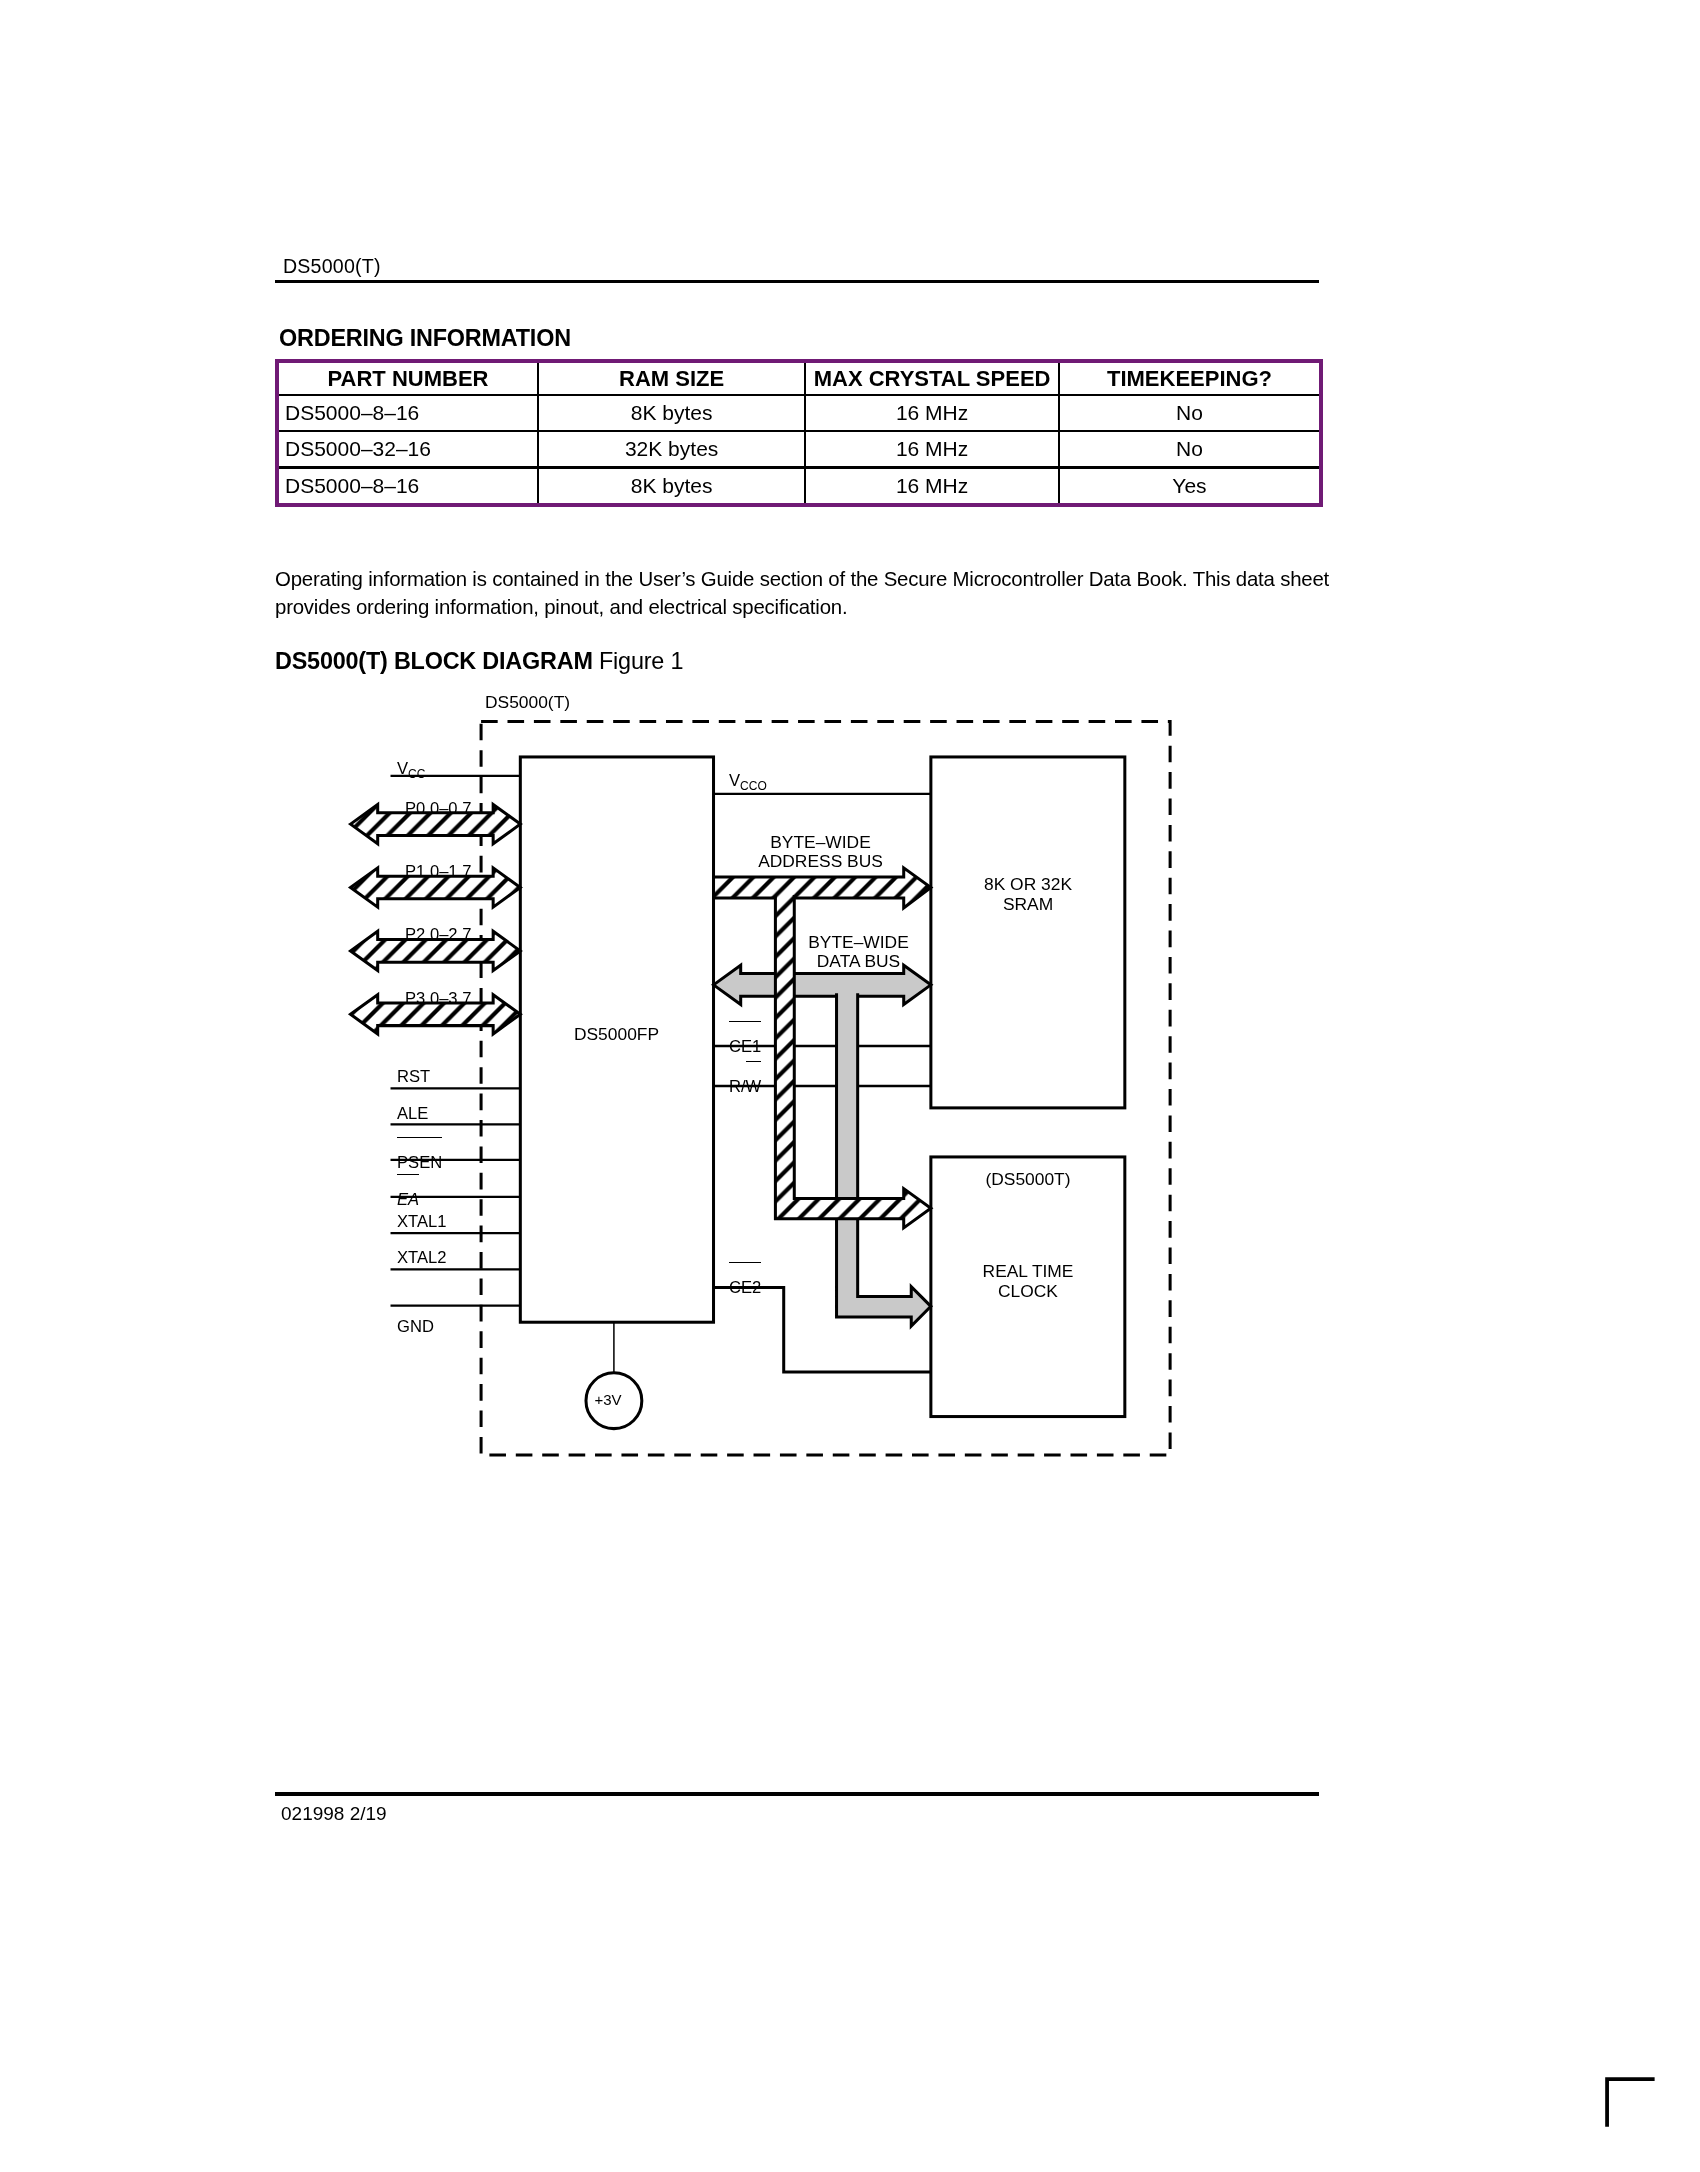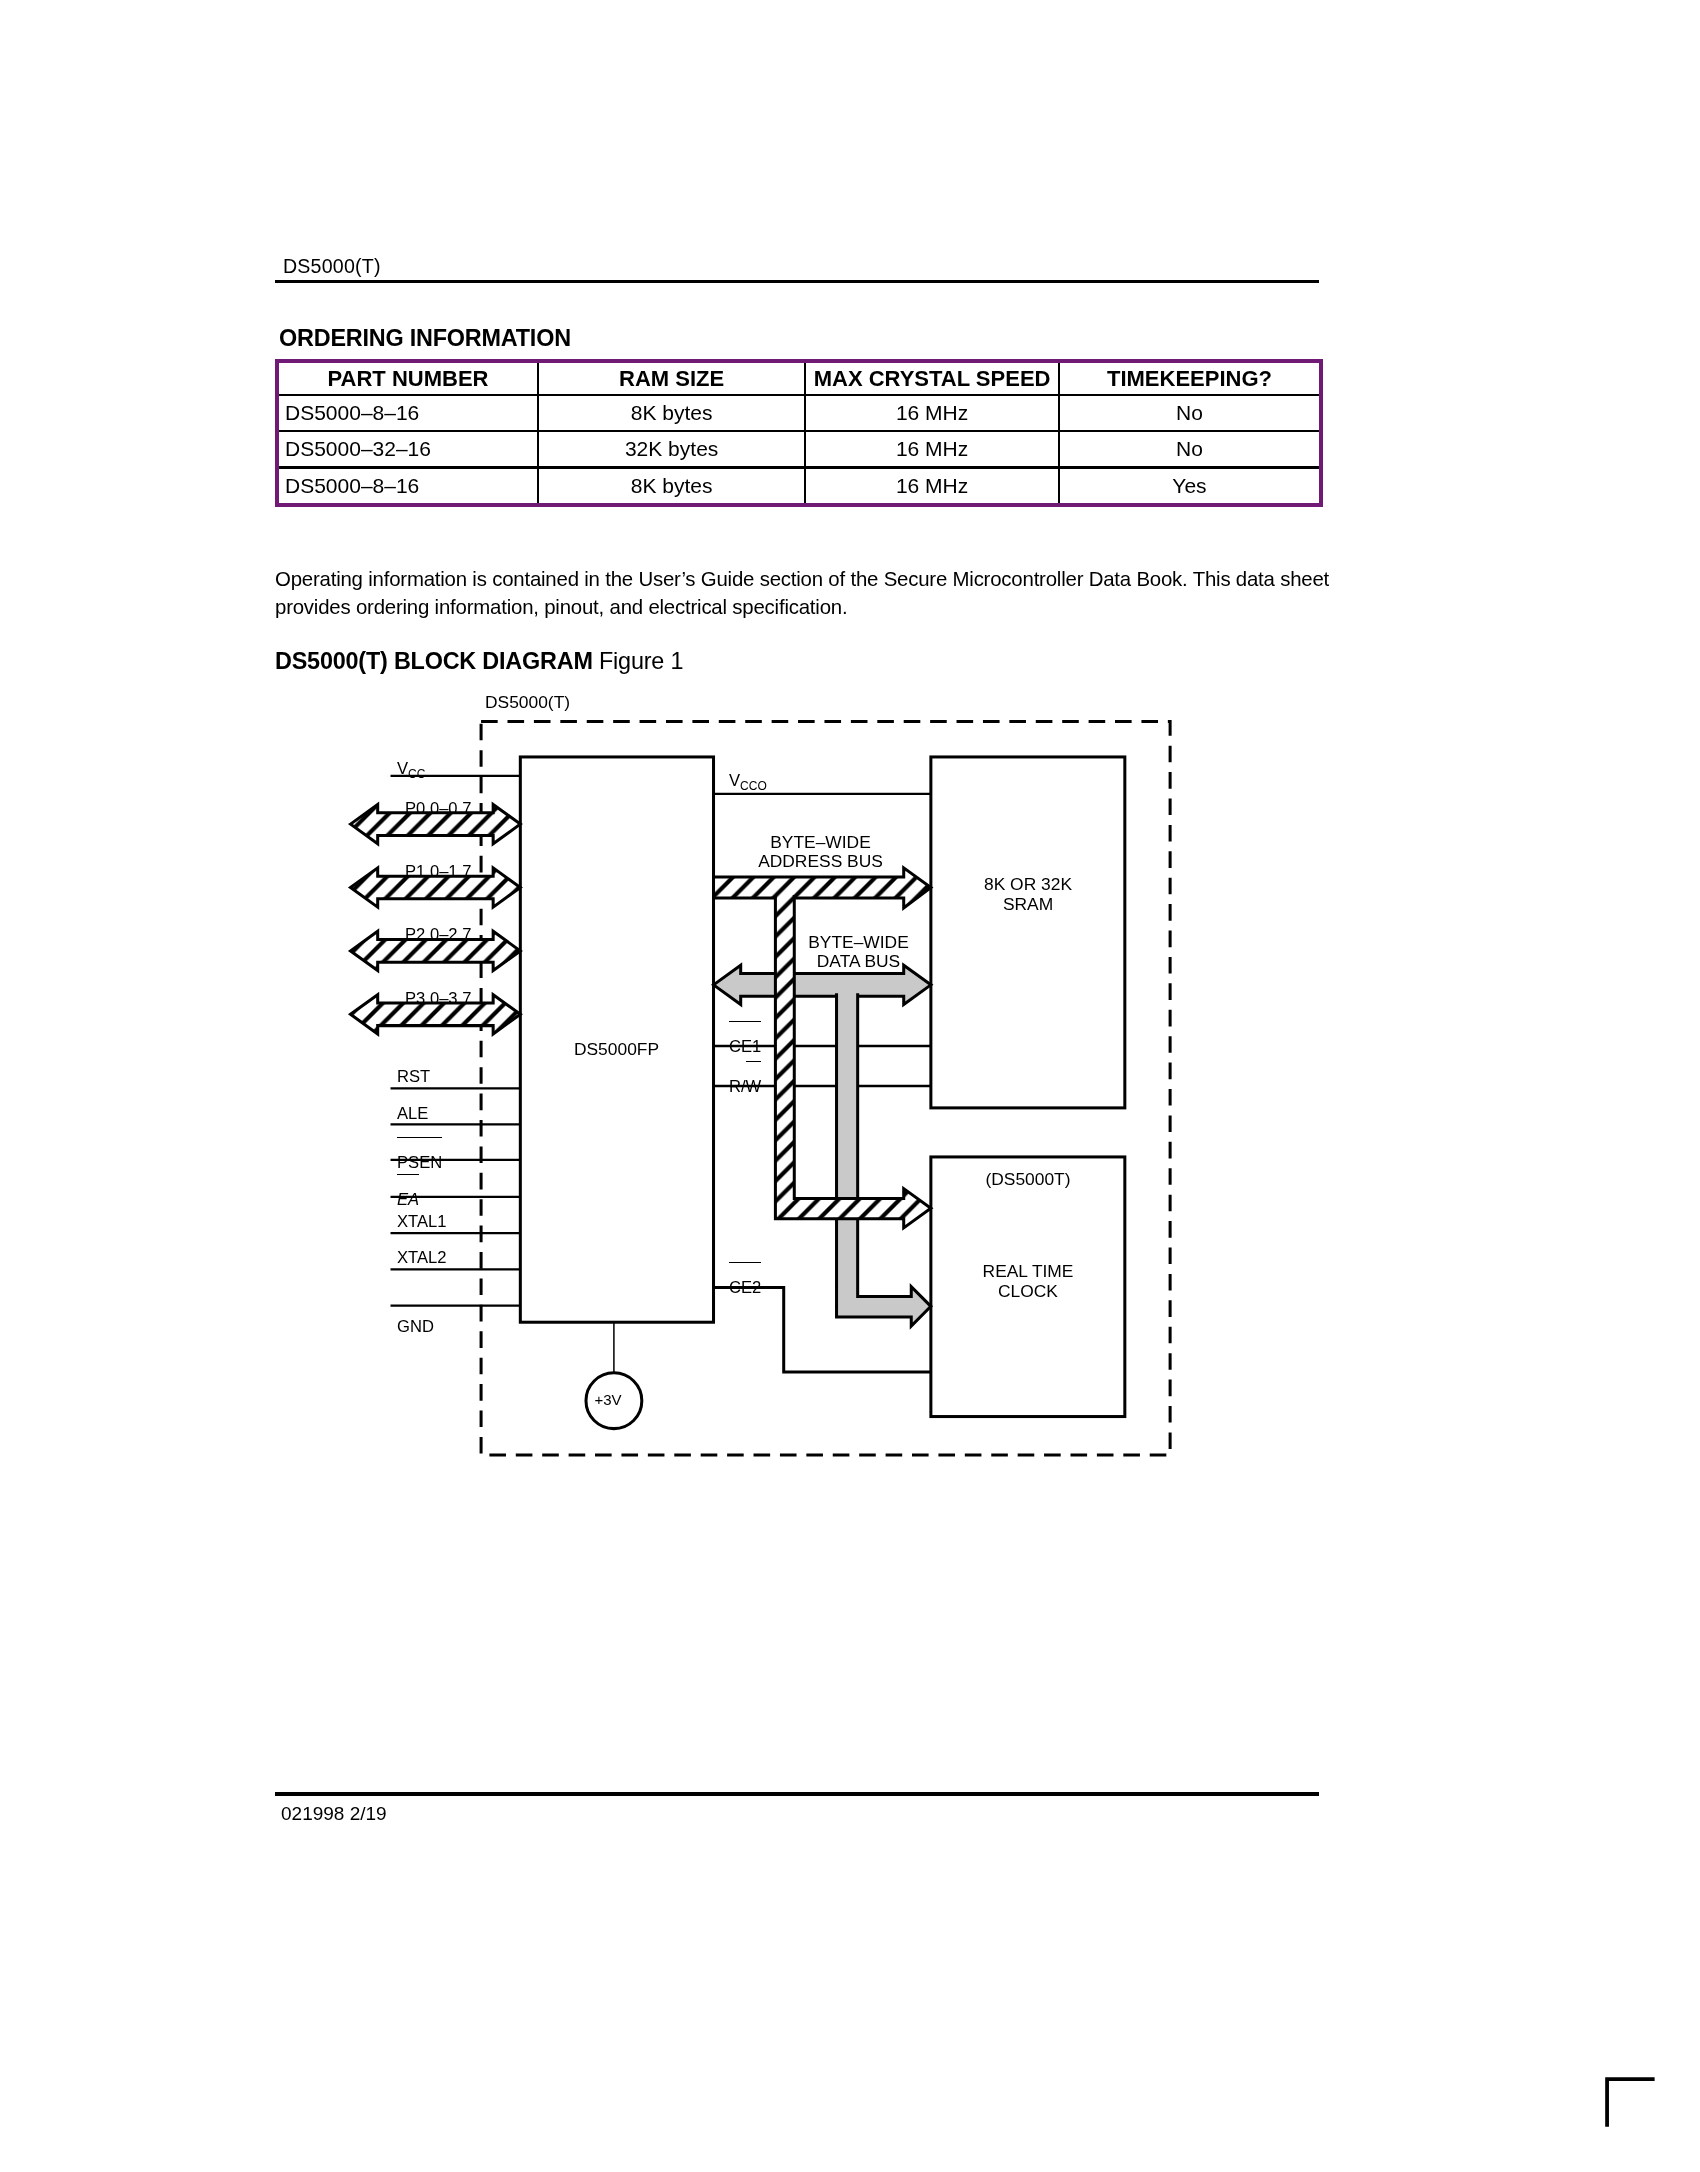--- a/index.html
+++ b/index.html
@@ -148,21 +148,21 @@
 
 <div class="blabel" style="left:745px;top:833px;width:151px;line-height:19px;">
   <div>BYTE–WIDE</div>
     <div>ADDRESS BUS</div>
 </div>
 <div class="blabel" style="left:783px;top:933px;width:151px;line-height:19px;">
   <div>BYTE–WIDE</div>
     <div>DATA BUS</div>
 </div>
 
-<div class="blabel" style="left:520px;top:1024px;width:193px;margin-top:15px;">DS5000FP</div>
+<div class="blabel" style="left:520px;top:1024px;width:193px;">DS5000FP</div>
 <div class="blabel" style="left:931px;top:874px;width:194px;line-height:20.4px;">
   <div>8K OR 32K</div>
     <div>SRAM</div>
 </div>
 <div class="blabel" style="left:931px;top:1169px;width:194px;">(DS5000T)</div>
 <div class="blabel" style="left:931px;top:1261px;width:194px;line-height:20.4px;">
   <div>REAL TIME</div>
     <div>CLOCK</div>
 </div>
 <div class="blabel" style="left:586px;top:1391px;width:44px;font-size:15px;">+3V</div>

